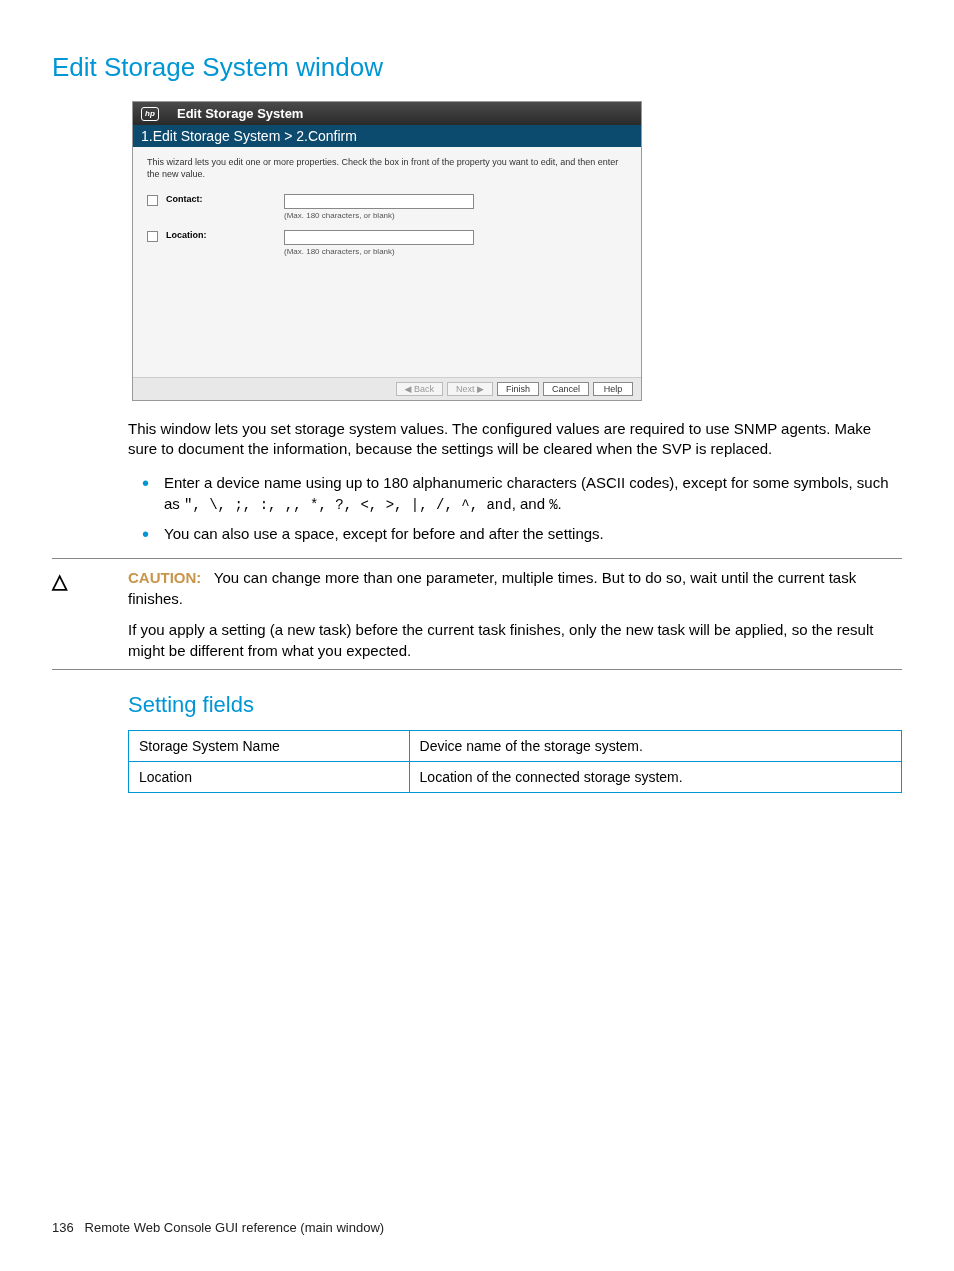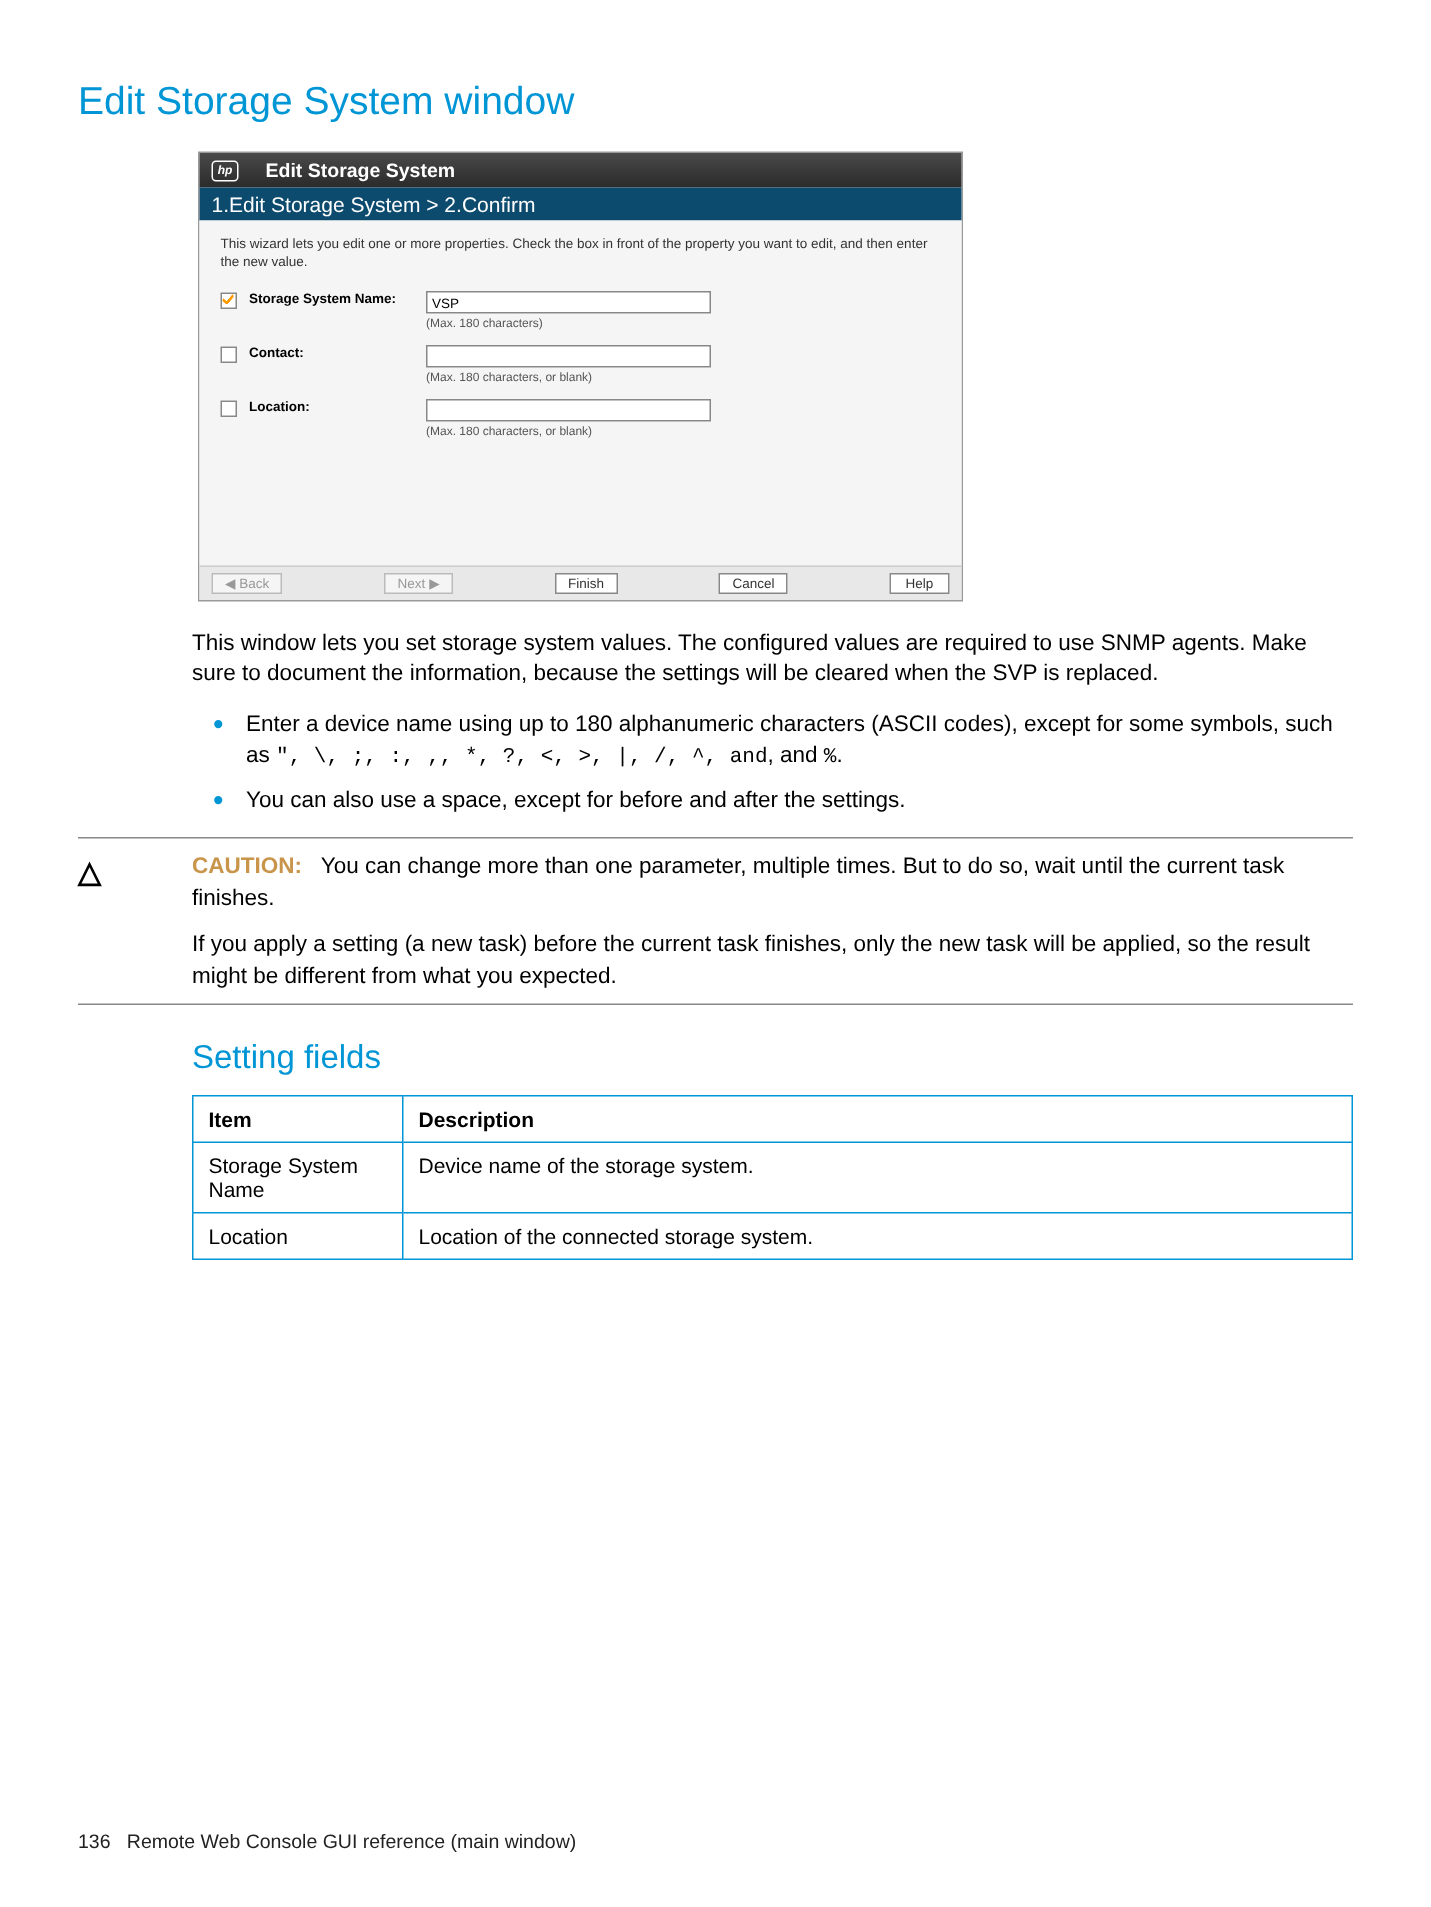--- a/index.html
+++ b/index.html
@@ -68,21 +68,21 @@
   }
   .ss-chk { width:11px; height:11px; border:1px solid #888; background:#fff; flex-shrink:0; margin-top:1px;}
   .ss-chk.on { background:#fff; position:relative;}
   .ss-chk.on::after{content:""; position:absolute; inset:1px; border:2px solid #f90; border-radius:2px; border-top:none; border-left:none; transform:rotate(40deg) translate(-1px,-2px); width:3px; height:6px;}
   .ss-lbl { width:110px; font-weight:bold; font-size:9px;}
   .ss-fieldcol { flex:1; }
   .ss-input { width:190px; height:15px; border:1px solid #888; background:#fff; font-size:9px; padding:1px 3px; }
   .ss-hint { font-size:8px; color:#555; margin-top:2px;}
   .ss-footer {
     background:#e8e8e8; border-top:1px solid #ccc; padding:4px 8px;
-    display:flex; justify-content:space-between; gap:4px;
+    display:flex; justify-content:flex-end; gap:4px;
   }
   .ss-btn {
     font-size:9px; padding:1px 8px; border:1px solid #888; background:#ffffff;
     color:#333; min-width:40px; text-align:center;
   }
   .ss-btn.disabled { color:#999; border-color:#bbb; background:#f5f5f5;}
   .body-para {
     font-size: 15px;
     line-height: 1.35;
     margin: 18px 0 12px 76px;
@@ -137,28 +137,20 @@
 
 <div class="screenshot">
   <div class="ss-titlebar">
     <span class="hp-logo">hp</span>
     <span>Edit Storage System</span>
   </div>
   <div class="ss-breadcrumb">1.Edit Storage System  &gt;  2.Confirm</div>
   <div class="ss-body">
     <div class="ss-instr">This wizard lets you edit one or more properties. Check the  box in front of the property you want to edit, and then enter the new value.</div>
 
-    <div class="ss-row">
-      <div class="ss-chk on"></div>
-      <div class="ss-lbl">Storage System Name:</div>
-      <div class="ss-fieldcol">
-        <input class="ss-input" value="VSP" style="">
-        <div class="ss-hint">(Max. 180 characters)</div>
-      </div>
-    </div>
 
     <div class="ss-row">
       <div class="ss-chk"></div>
       <div class="ss-lbl">Contact:</div>
       <div class="ss-fieldcol">
         <input class="ss-input" value="" style="">
         <div class="ss-hint">(Max. 180 characters, or blank)</div>
       </div>
     </div>
 
@@ -195,24 +187,20 @@
     <span class="caution-label">CAUTION:</span>
     &nbsp;&nbsp;<span>You can change more than one parameter, multiple times. But to do so, wait until the current task finishes.</span>
     <div class="para-below" style="margin-left:0;">If you apply a setting (a new task) before the current task finishes, only the new task will be applied, so the result might be different from what you expected.</div>
   </div>
 </div>
 
 <h2 class="h2" style="margin-left:76px;">Setting fields</h2>
 
 <table class="setfields">
   <tbody>
-      <tr>
-    <th class="col-item">Item</th>
-    <th>Description</th>
-  </tr>
   <tr>
     <td>Storage System Name</td>
     <td>Device name of the storage system.</td>
   </tr>
   <tr>
     <td>Location</td>
     <td>Location of the connected storage system.</td>
   </tr>
 </tbody>
   </table>

